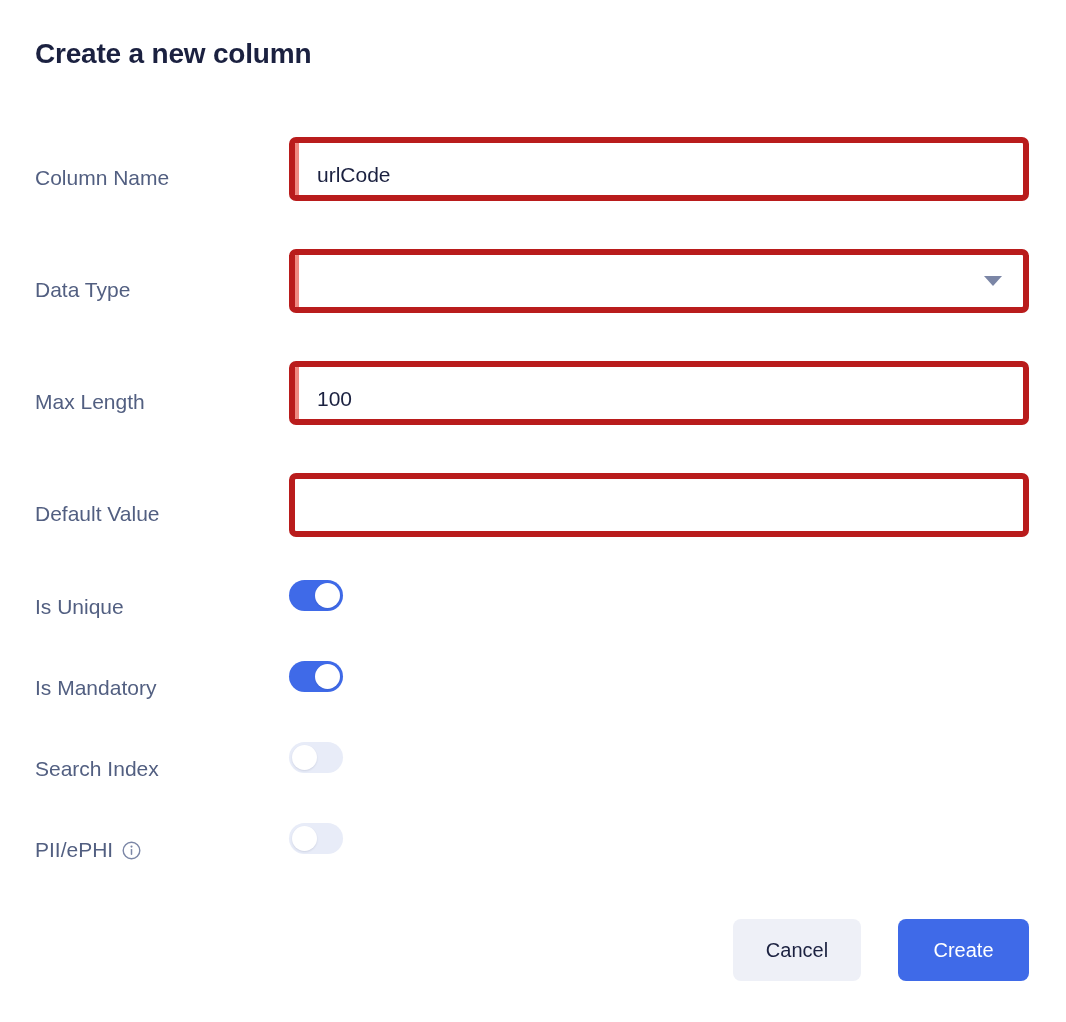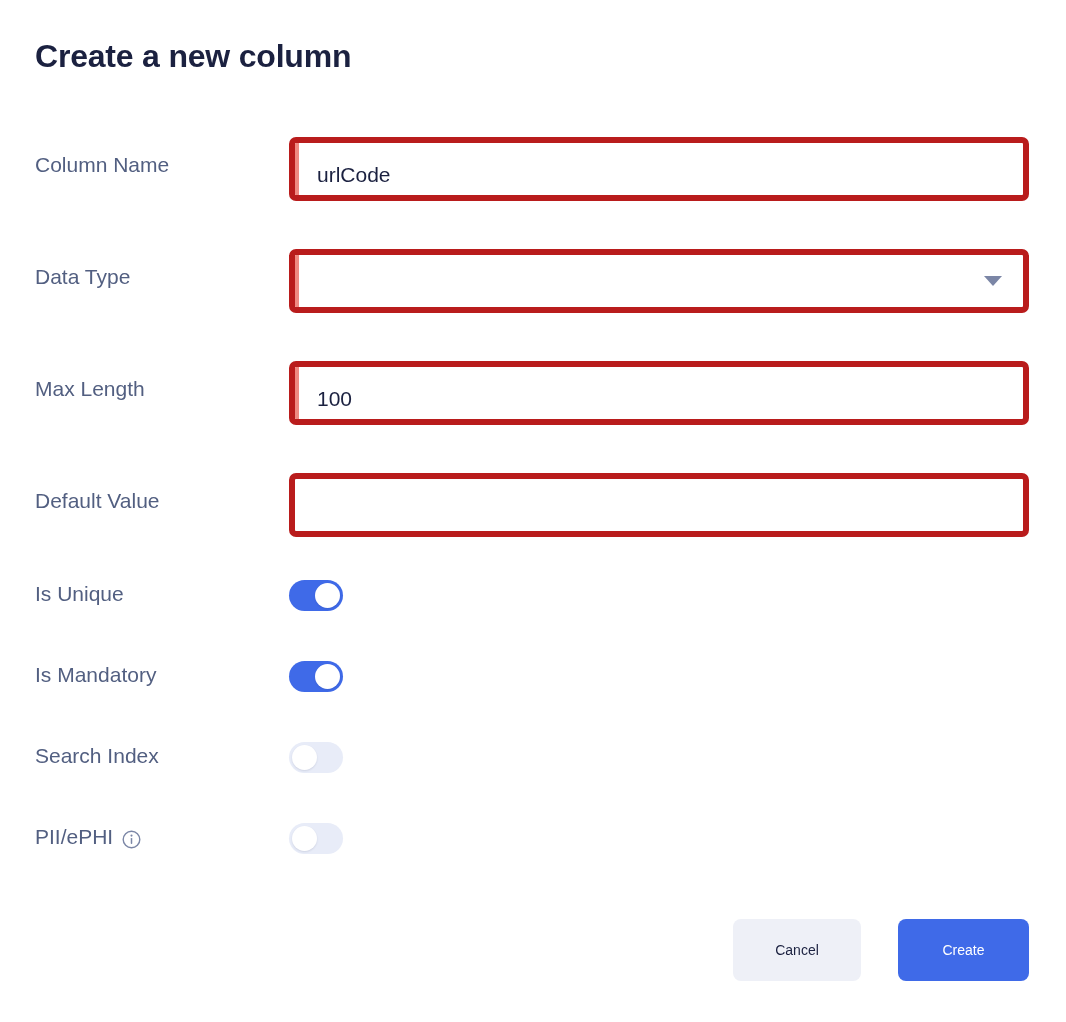--- a/index.html
+++ b/index.html
@@ -18,21 +18,21 @@
     width: 1066px;
     height: 1022px;
     background: #ffffff;
     padding: 0;
   }
 
   .dialog-title {
     position: absolute;
     left: 35px;
     top: 38px;
-    font-size: 32px;
+    font-size: 28px;
     font-weight: bold;
     color: #1b2140;
     letter-spacing: -0.2px;
   }
 
   .form {
     position: absolute;
     left: 0;
     top: 120px;
     width: 1066px;
@@ -43,22 +43,23 @@
     height: 112px;
   }
 
   .field-label {
     position: absolute;
     left: 35px;
     font-size: 21px;
     color: #525f81;
     white-space: nowrap;
     display: flex;
-    align-items: flex-end;
+    align-items: center;
     gap: 9px;
+    margin-top: 13px;
   }
 
   .field-row.input-row .field-label { top: 33px; }
 
   .info-icon {
     display: inline-flex;
     width: 19px;
     height: 19px;
     flex: 0 0 19px;
     align-items: center;
@@ -147,21 +148,21 @@
     height: 62px;
   }
 
   .btn {
     position: absolute;
     top: 0;
     height: 62px;
     border-radius: 8px;
     border: none;
     font-family: "Liberation Sans", sans-serif;
-    font-size: 14px;
+    font-size: 20px;
     cursor: pointer;
     display: flex;
     align-items: center;
     justify-content: center;
   }
   .btn-cancel {
     left: 733px;
     width: 128px;
     background: #eef0f7;
     color: #1b2140;

